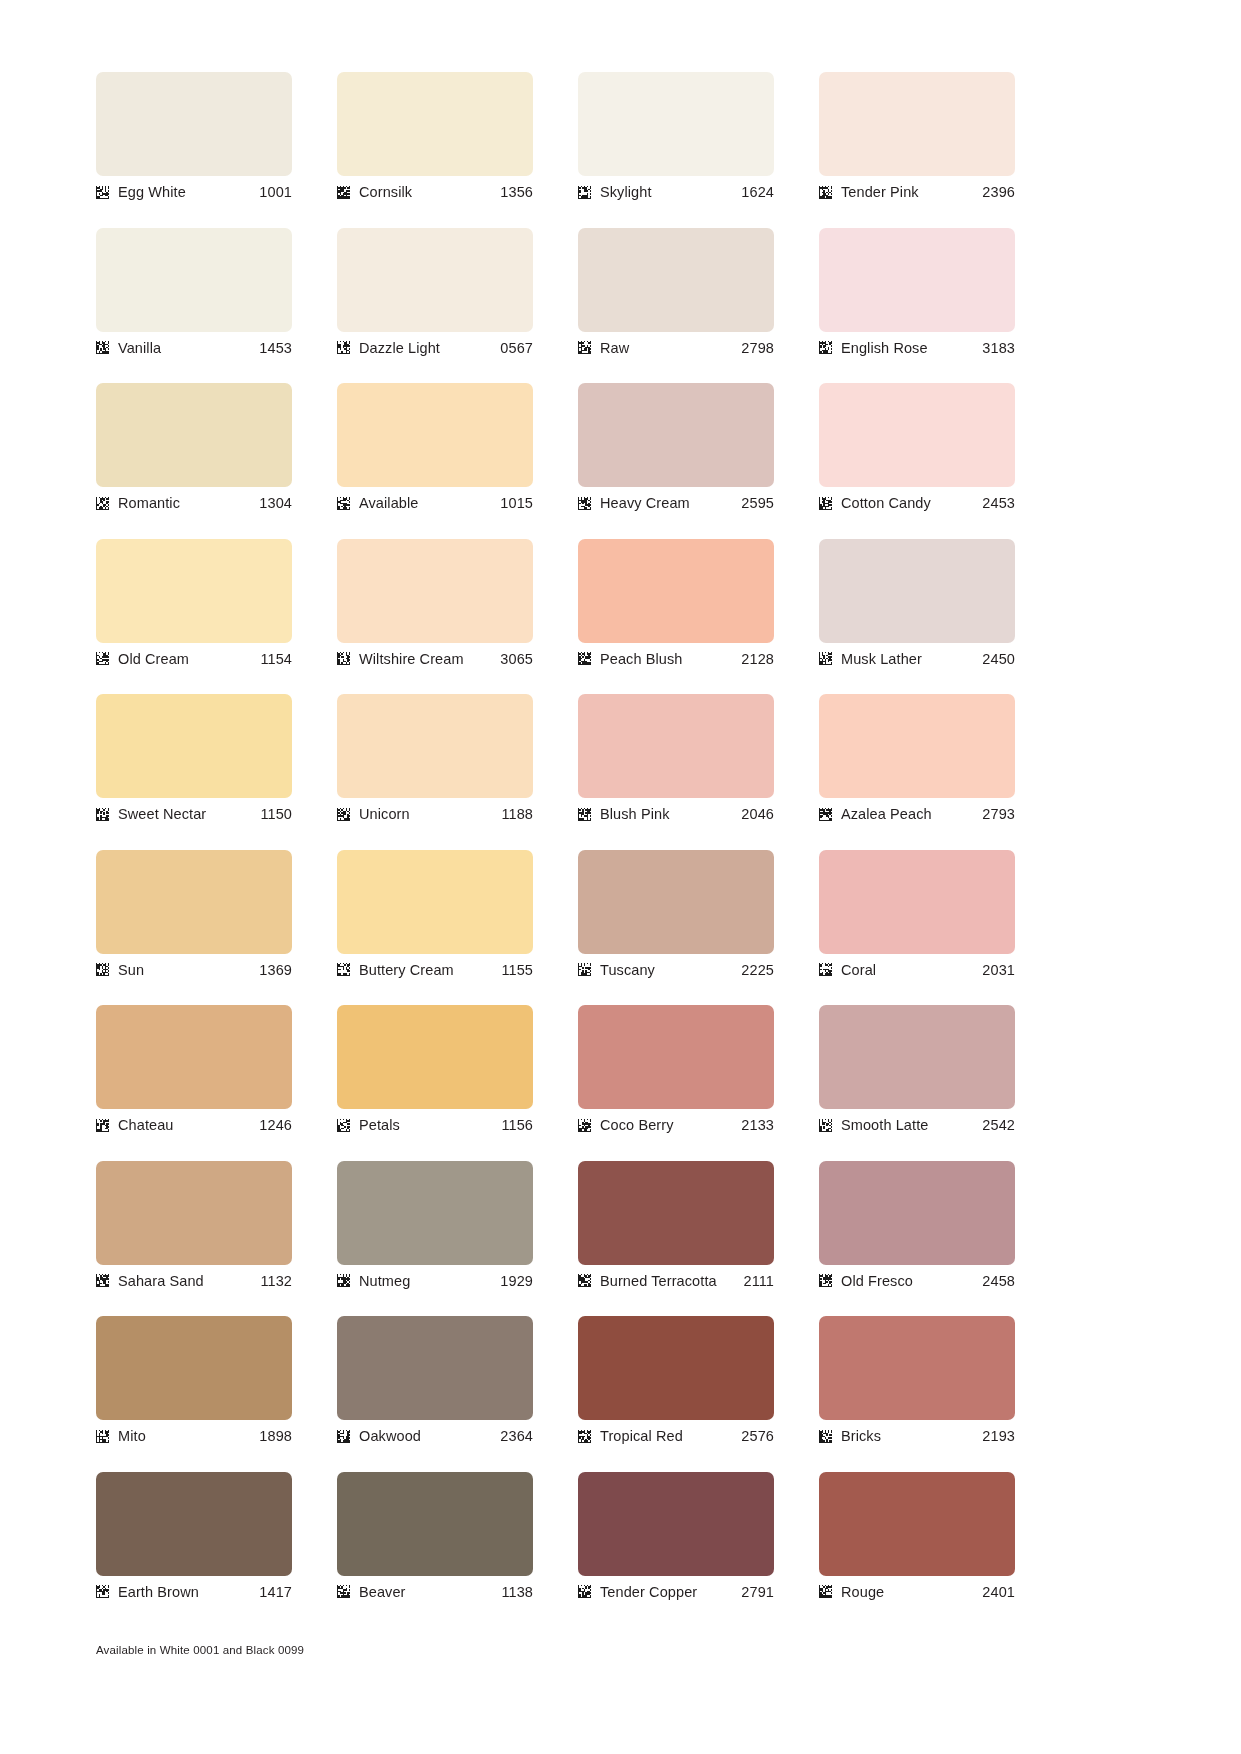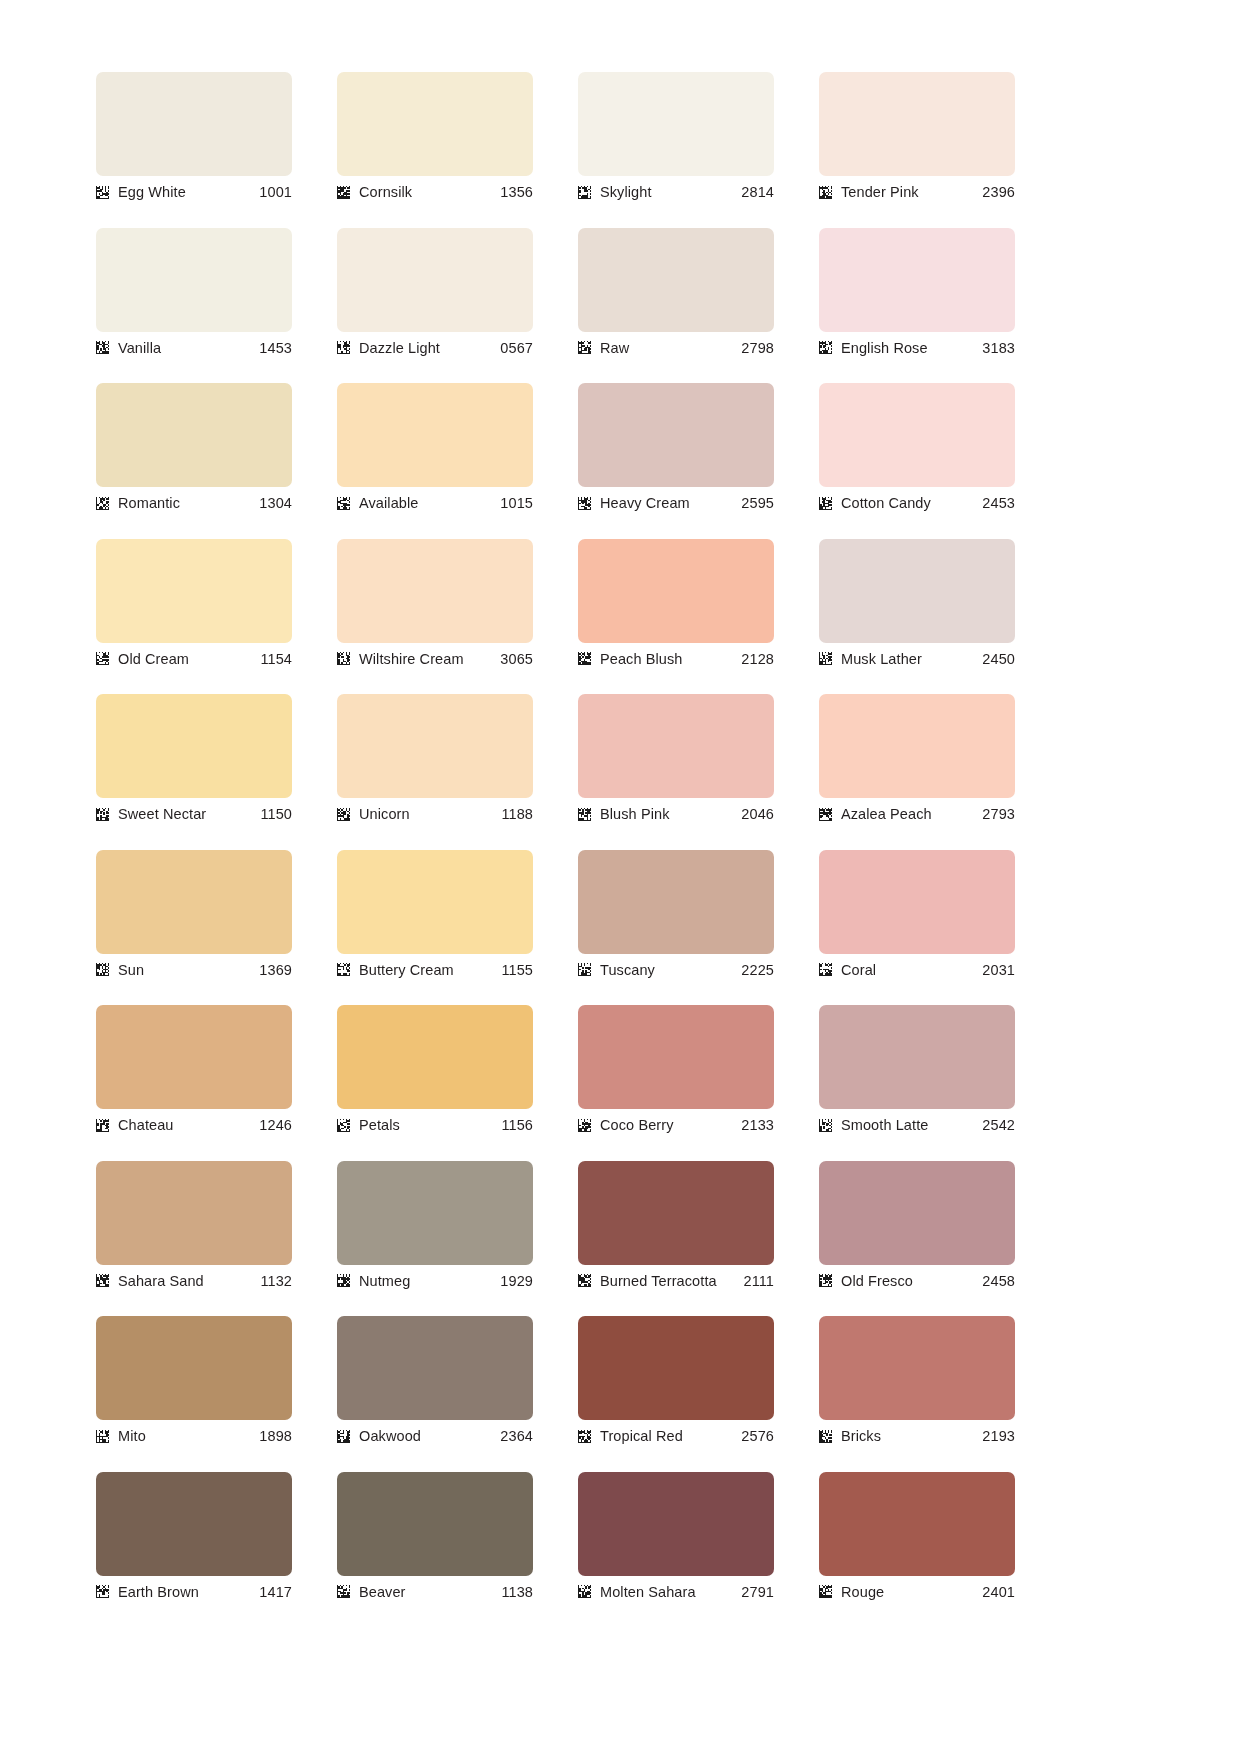--- a/index.html
+++ b/index.html
@@ -273,21 +273,21 @@
               <rect x="2.89" y="11.56" width="1.44" height="1.44" fill="#1a1a1a"></rect>
               <rect x="4.33" y="11.56" width="1.44" height="1.44" fill="#1a1a1a"></rect>
               <rect x="5.78" y="11.56" width="1.44" height="1.44" fill="#1a1a1a"></rect>
               <rect x="7.22" y="11.56" width="1.44" height="1.44" fill="#1a1a1a"></rect>
               <rect x="8.67" y="11.56" width="1.44" height="1.44" fill="#1a1a1a"></rect>
               <rect x="10.11" y="11.56" width="1.44" height="1.44" fill="#1a1a1a"></rect>
               <rect x="11.56" y="11.56" width="1.44" height="1.44" fill="#1a1a1a"></rect>
             </svg>
           </span>
           <span class="swatch-name">Skylight</span>
-          <span class="swatch-code">2814</span>
+          <span class="swatch-code">1624</span>
         </div>
       </div>
       <div class="swatch-cell">
         <div class="swatch-chip" style="background: rgb(248, 231, 221);"></div>
         <div class="swatch-label">
           <span class="dm-icon">
             <svg width="13" height="13" viewBox="0 0 13 13" shape-rendering="crispEdges">
               <rect width="13" height="13" fill="#ffffff"></rect>
               <rect x="0.00" y="0.00" width="1.44" height="1.44" fill="#1a1a1a"></rect>
               <rect x="2.89" y="0.00" width="1.44" height="1.44" fill="#1a1a1a"></rect>
@@ -2529,21 +2529,21 @@
               <rect x="1.44" y="11.56" width="1.44" height="1.44" fill="#1a1a1a"></rect>
               <rect x="2.89" y="11.56" width="1.44" height="1.44" fill="#1a1a1a"></rect>
               <rect x="4.33" y="11.56" width="1.44" height="1.44" fill="#1a1a1a"></rect>
               <rect x="5.78" y="11.56" width="1.44" height="1.44" fill="#1a1a1a"></rect>
               <rect x="7.22" y="11.56" width="1.44" height="1.44" fill="#1a1a1a"></rect>
               <rect x="8.67" y="11.56" width="1.44" height="1.44" fill="#1a1a1a"></rect>
               <rect x="10.11" y="11.56" width="1.44" height="1.44" fill="#1a1a1a"></rect>
               <rect x="11.56" y="11.56" width="1.44" height="1.44" fill="#1a1a1a"></rect>
             </svg>
           </span>
-          <span class="swatch-name">Molten Sahara</span>
+          <span class="swatch-name">Tender Copper</span>
           <span class="swatch-code">2791</span>
         </div>
       </div>
       <div class="swatch-cell">
         <div class="swatch-chip" style="background: rgb(163, 90, 78);"></div>
         <div class="swatch-label">
           <span class="dm-icon">
             <svg width="13" height="13" viewBox="0 0 13 13" shape-rendering="crispEdges">
               <rect width="13" height="13" fill="#ffffff"></rect>
               <rect x="0.00" y="0.00" width="1.44" height="1.44" fill="#1a1a1a"></rect>
@@ -2601,13 +2601,14 @@
               <rect x="8.67" y="11.56" width="1.44" height="1.44" fill="#1a1a1a"></rect>
               <rect x="10.11" y="11.56" width="1.44" height="1.44" fill="#1a1a1a"></rect>
               <rect x="11.56" y="11.56" width="1.44" height="1.44" fill="#1a1a1a"></rect>
             </svg>
           </span>
           <span class="swatch-name">Rouge</span>
           <span class="swatch-code">2401</span>
         </div>
       </div>
     </div>
+  <div id="footer-note">Available in White 0001 and Black 0099</div>
 </div>
 
 </body></html>

